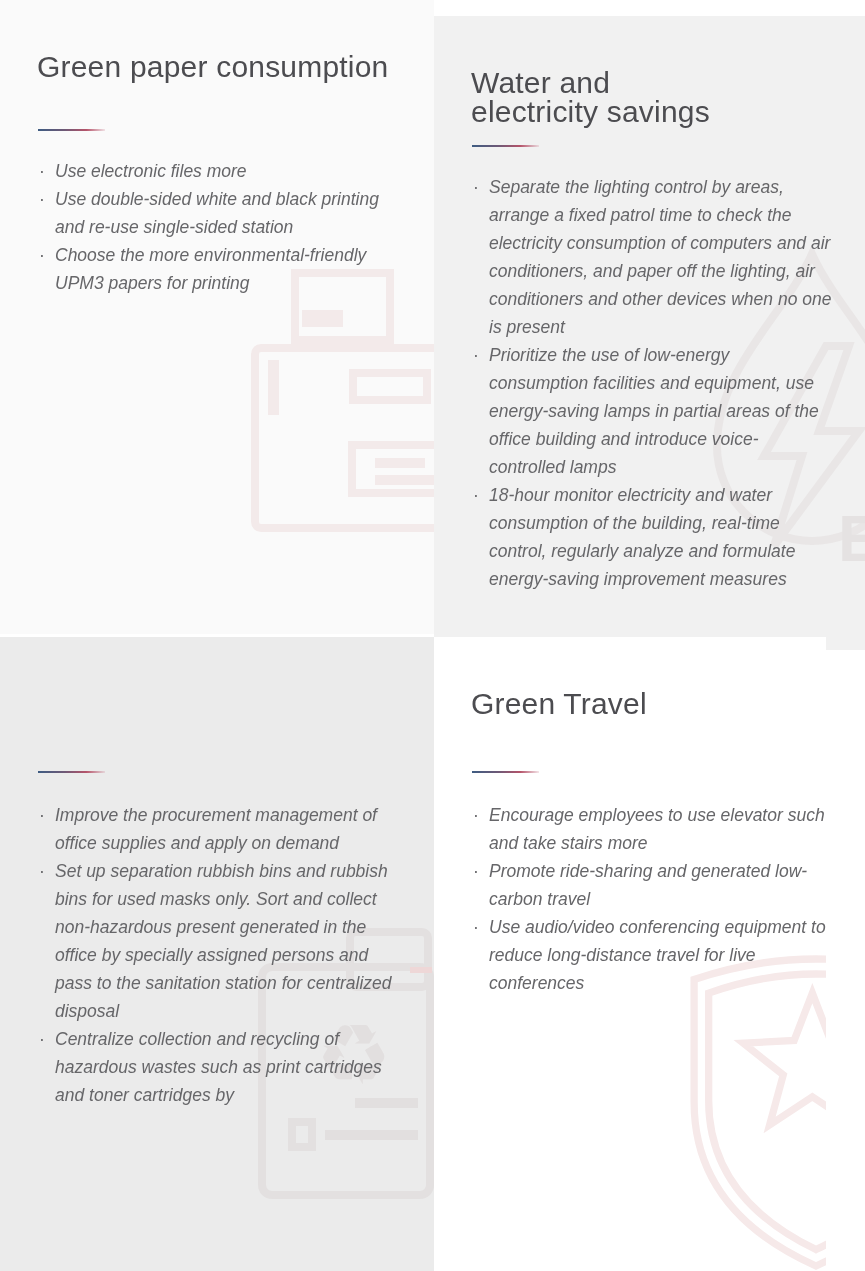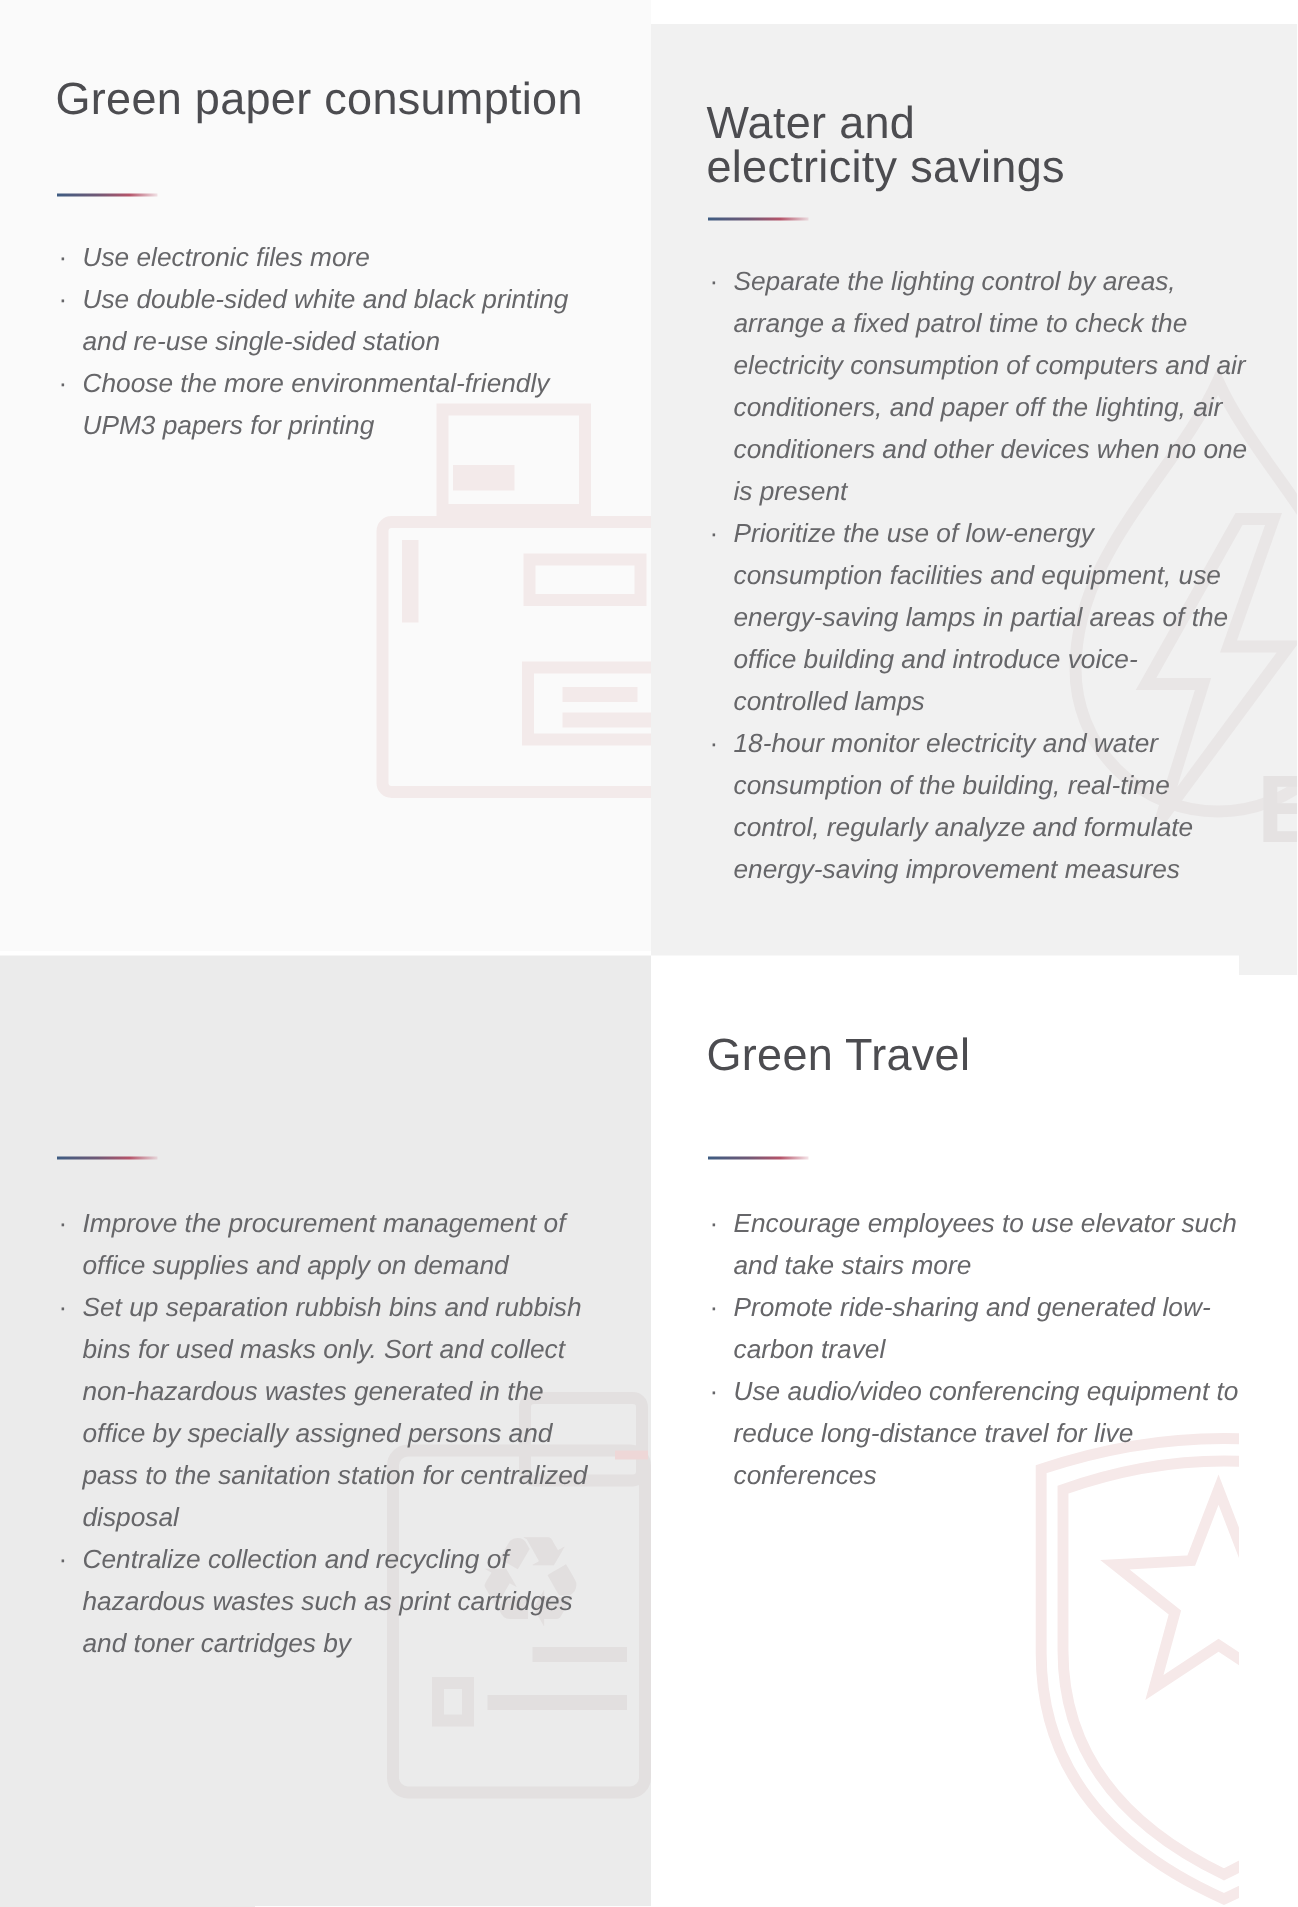--- a/index.html
+++ b/index.html
@@ -145,21 +145,21 @@
       </g>
     </svg>
     <div class="divider"></div>
     <ul class="bullet-list">
       <li class="bullet-item">
         <span class="bullet-dot">·</span>
         <span class="bullet-text">Improve the procurement management of office supplies and apply on demand</span>
       </li>
       <li class="bullet-item">
         <span class="bullet-dot">·</span>
-        <span class="bullet-text">Set up separation rubbish bins and rubbish bins for used masks only. Sort and collect non-hazardous wastes generated in the office by specially assigned persons and pass to the sanitation station for centralized disposal</span>
+        <span class="bullet-text">Set up separation rubbish bins and rubbish bins for used masks only. Sort and collect non-hazardous present generated in the office by specially assigned persons and pass to the sanitation station for centralized disposal</span>
       </li>
       <li class="bullet-item">
         <span class="bullet-dot">·</span>
         <span class="bullet-text">Centralize collection and recycling of hazardous wastes such as print cartridges and toner cartridges by</span>
       </li>
     </ul>
   </section>
 
   <section class="quad quad-br row-bottom">
     <svg class="wm" viewBox="0 0 431 634" aria-hidden="true">

